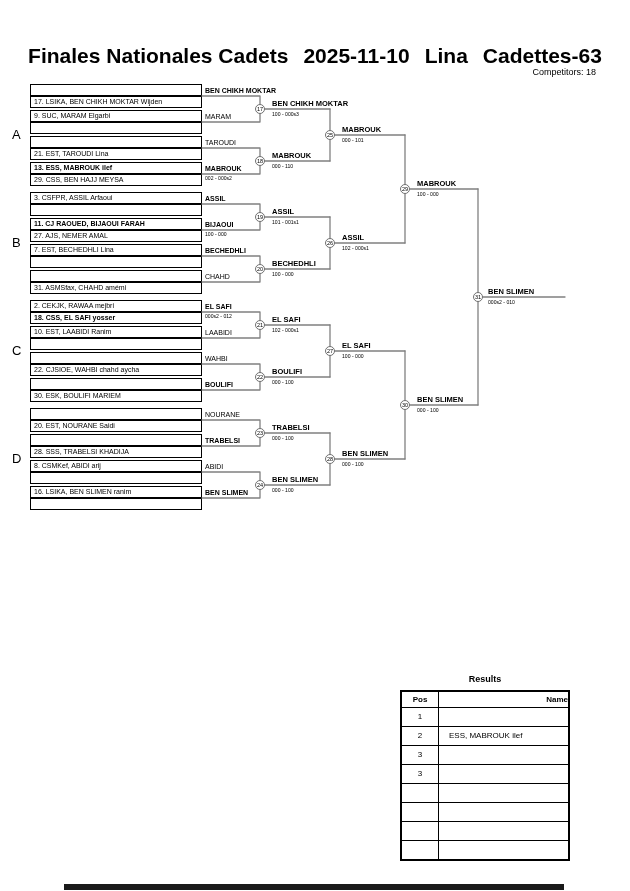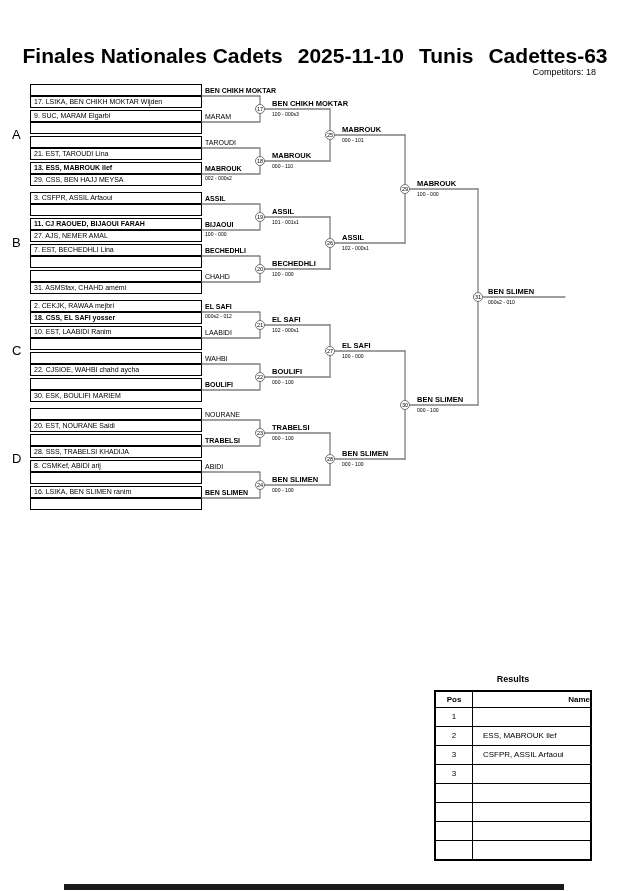--- a/index.html
+++ b/index.html
@@ -13,40 +13,40 @@
        box-sizing:border-box;font-size:7px;line-height:10px;padding-left:3px;background:#fff;
        white-space:nowrap;overflow:hidden;}
   .r2name{position:absolute;left:205px;font-size:7px;line-height:8px;white-space:nowrap;}
   .winner{position:absolute;font-size:7.5px;font-weight:bold;line-height:8px;white-space:nowrap;}
   .score{position:absolute;font-size:6px;line-height:6px;color:#000;white-space:nowrap;
          transform:scale(.85);transform-origin:left top;}
   .bold{font-weight:bold;}
   .circle{position:absolute;width:10px;height:10px;border:1px solid #707070;border-radius:50%;
           background:#fff;box-sizing:border-box;font-size:5.5px;line-height:8px;text-align:center;z-index:2;}
   #wires{position:absolute;left:0;top:0;z-index:1;}
-  #results{position:absolute;left:434px;top:674px;width:158px;}
+  #results{position:absolute;left:400px;top:674px;width:170px;}
   #results-title{text-align:center;font-size:9px;font-weight:bold;margin-bottom:6px;}
   #results-table{border:2px solid #000;background:#fff;}
   .rrow{display:flex;height:18px;border-top:1px solid #000;}
   .rrow.head{height:15px;border-top:none;font-weight:bold;}
   .rpos{width:36px;border-right:1px solid #000;text-align:center;font-size:8px;line-height:18px;}
   .head .rpos{line-height:15px;}
   .rname{flex:1;font-size:8px;line-height:18px;padding-left:10px;white-space:nowrap;overflow:hidden;}
   .head .rname{text-align:right;padding-left:0;line-height:15px;}
   #page-edge{position:absolute;left:64px;top:884px;width:500px;height:6px;background:#1a1a1a;}
 </style>
 </head>
 <body>
 
 <div id="page">
 
   <div id="title">
     <span>Finales Nationales Cadets</span>
     <span>2025-11-10</span>
-    <span>Tunis</span>
+    <span>Lina</span>
     <span>Cadettes-63</span>
   </div>
   <div id="competitors">Competitors: 18</div>
 
   <div class="sec" style="top:127px">A</div>
   <div class="sec" style="top:235px">B</div>
   <div class="sec" style="top:343px">C</div>
   <div class="sec" style="top:451px">D</div>
 
   <svg id="wires" width="630" height="891" viewBox="0 0 630 891">
@@ -195,21 +195,20 @@
       </div>
       <div class="rrow">
         <div class="rpos">1</div>
       </div>
       <div class="rrow">
         <div class="rpos">2</div>
         <div class="rname">ESS, MABROUK ilef</div>
       </div>
       <div class="rrow">
         <div class="rpos">3</div>
-        <div class="rname">CSFPR, ASSIL Arfaoui</div>
       </div>
       <div class="rrow">
         <div class="rpos">3</div>
       </div>
       <div class="rrow">
         <div class="rpos"></div>
         <div class="rname"></div>
       </div>
       <div class="rrow">
         <div class="rpos"></div>

